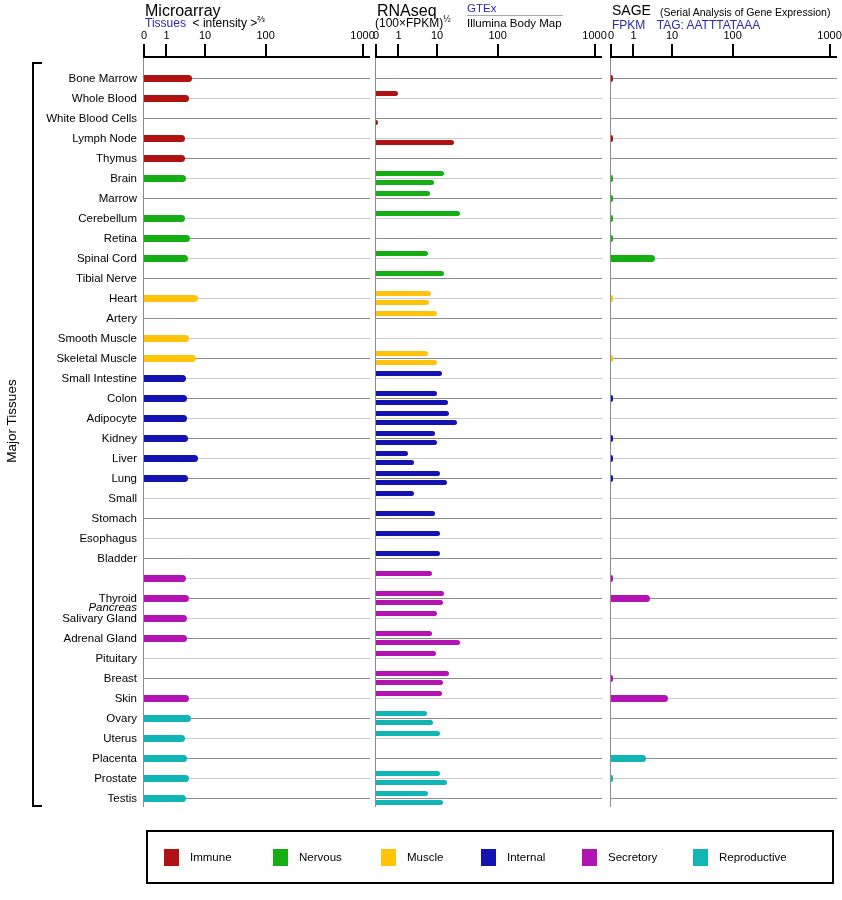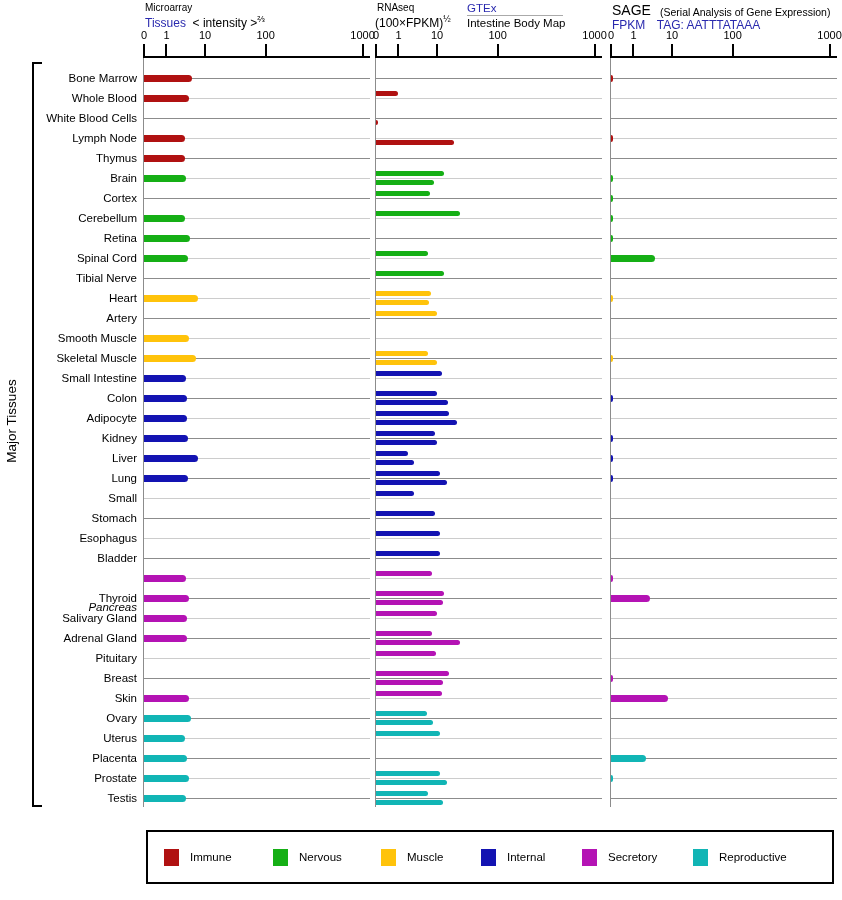--- a/index.html
+++ b/index.html
@@ -1,19 +1,19 @@
 <!DOCTYPE html>
 <html><head>
 <meta charset="utf-8">
 <style>
   html,body{margin:0;padding:0;background:#fff;}
   #stage{position:relative;width:842px;height:900px;background:#fff;
          font-family:"Liberation Sans", sans-serif;color:#000;overflow:hidden;}
   .abs{position:absolute;}
-  .hdr-title{font-size:10px;font-weight:400;}
+  .hdr-title{font-size:16px;font-weight:400;}
   .hdr-sub{font-size:12px;}
   .link{color:#2929AE;text-decoration:none;cursor:pointer;}
   .sup{font-size:9px;vertical-align:super;line-height:0;}
   .small-paren{font-size:10.5px;}
   .gtex-divider{height:1px;background:#aaa;width:96px;margin:1px 0 1px 0;}
   .panel{position:absolute;top:57px;width:226px;height:750px;border-left:1px solid #8c8c8c;}
   .axisline{position:absolute;left:-1px;top:-1px;width:227px;height:2px;background:#000;}
   .tick{position:absolute;top:-13px;width:2px;height:13px;background:#000;}
   .ticknum{position:absolute;top:-28px;width:40px;margin-left:-20px;text-align:center;
            font-size:11px;}
@@ -42,21 +42,21 @@
     <span class="link">Tissues</span><span>&nbsp;&nbsp;</span><span>&lt; intensity &gt;</span><span class="sup">⅔</span>
   </div>
 
   <div class="abs hdr-title" style="left:377px;top:2px">RNAseq</div>
   <div class="abs hdr-sub" style="left:375px;top:16px">
     <span>(100×FPKM)</span><span class="sup">½</span>
   </div>
   <div class="abs" style="left:467px;top:2px;font-size:11.5px">
     <span class="link">GTEx</span>
     <div class="gtex-divider"></div>
-    <span>Intestine Body Map</span>
+    <span>Illumina Body Map</span>
   </div>
 
   <div class="abs" style="left:612px;top:2px;font-size:14px">SAGE</div>
   <div class="abs small-paren" style="left:660px;top:6px">(Serial Analysis of Gene Expression)</div>
   <div class="abs hdr-sub" style="left:612px;top:18px">
     <span class="link">FPKM</span>
     <span class="link" style="margin-left:8px">TAG: AATTTATAAA</span>
   </div>
 
   <div class="bracket-v"></div>
@@ -64,21 +64,21 @@
   <div class="bracket-arm" style="top:805px"></div>
   <div id="ylab">Major Tissues</div>
 
   <div id="labels">
       <div class="tissue-label" style="top: 13px;">Bone Marrow</div>
       <div class="tissue-label" style="top: 33px;">Whole Blood</div>
       <div class="tissue-label" style="top: 53px;">White Blood Cells</div>
       <div class="tissue-label" style="top: 73px;">Lymph Node</div>
       <div class="tissue-label" style="top: 93px;">Thymus</div>
       <div class="tissue-label" style="top: 113px;">Brain</div>
-      <div class="tissue-label" style="top: 133px;">Cortex</div>
+      <div class="tissue-label" style="top: 133px;">Marrow</div>
       <div class="tissue-label" style="top: 153px;">Cerebellum</div>
       <div class="tissue-label" style="top: 173px;">Retina</div>
       <div class="tissue-label" style="top: 193px;">Spinal Cord</div>
       <div class="tissue-label" style="top: 213px;">Tibial Nerve</div>
       <div class="tissue-label" style="top: 233px;">Heart</div>
       <div class="tissue-label" style="top: 253px;">Artery</div>
       <div class="tissue-label" style="top: 273px; text-align: right;">Smooth Muscle</div>
       <div class="tissue-label" style="top: 293px;">Skeletal Muscle</div>
       <div class="tissue-label" style="top: 313px;">Small Intestine</div>
       <div class="tissue-label" style="top: 333px;">Colon</div>

